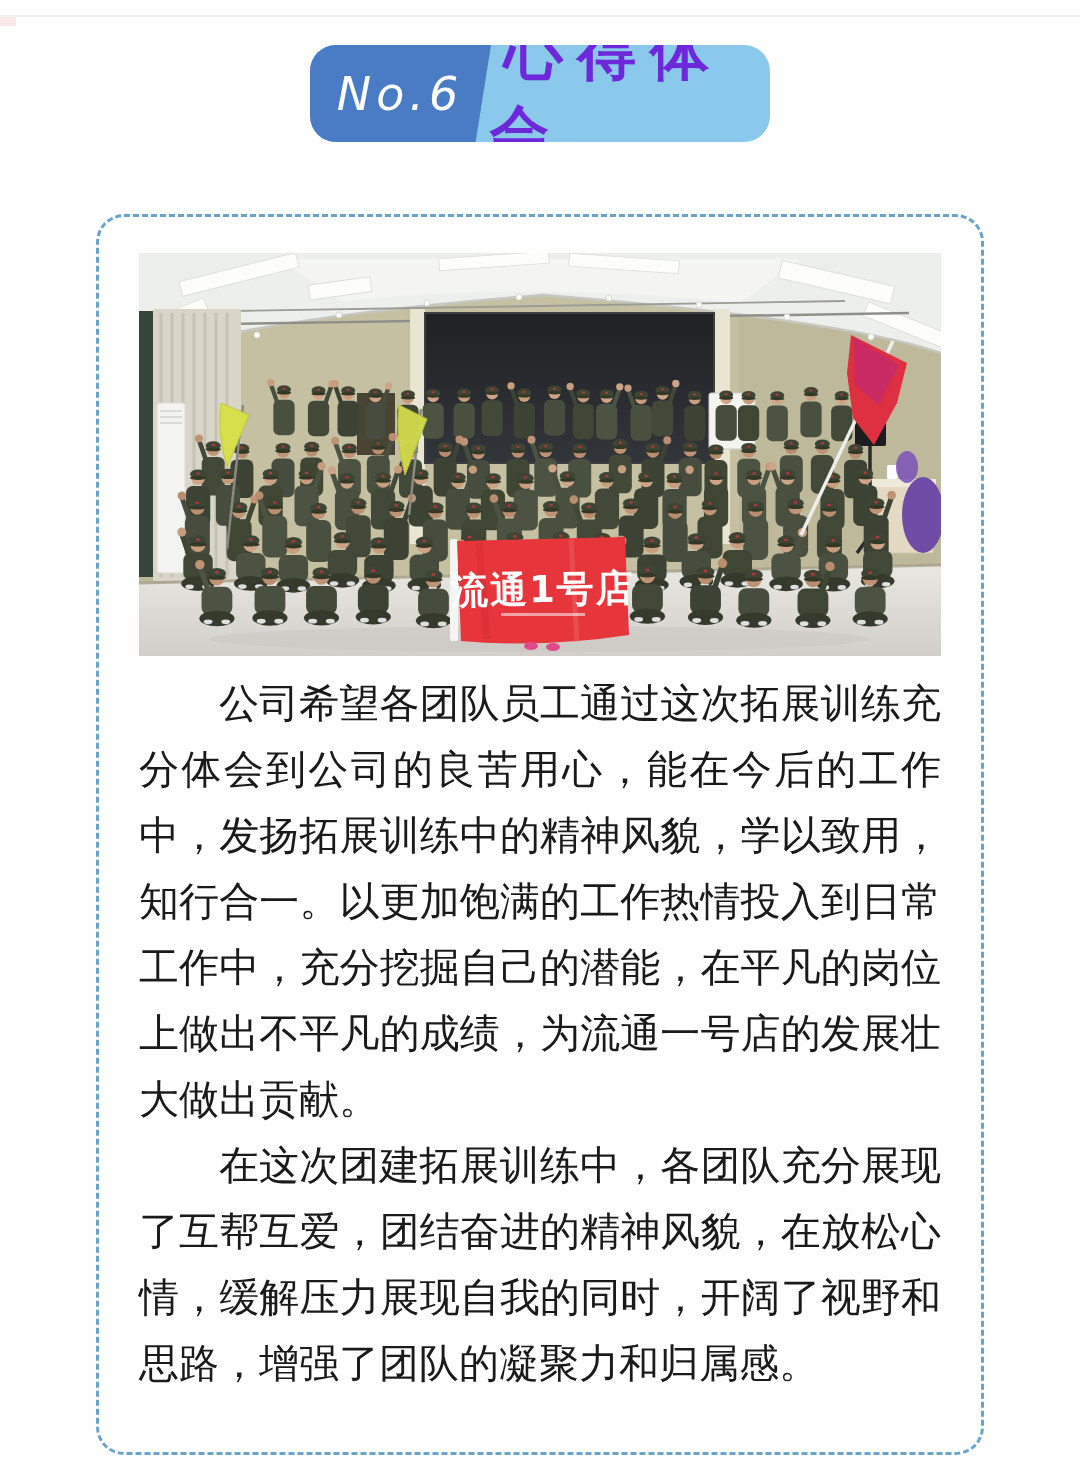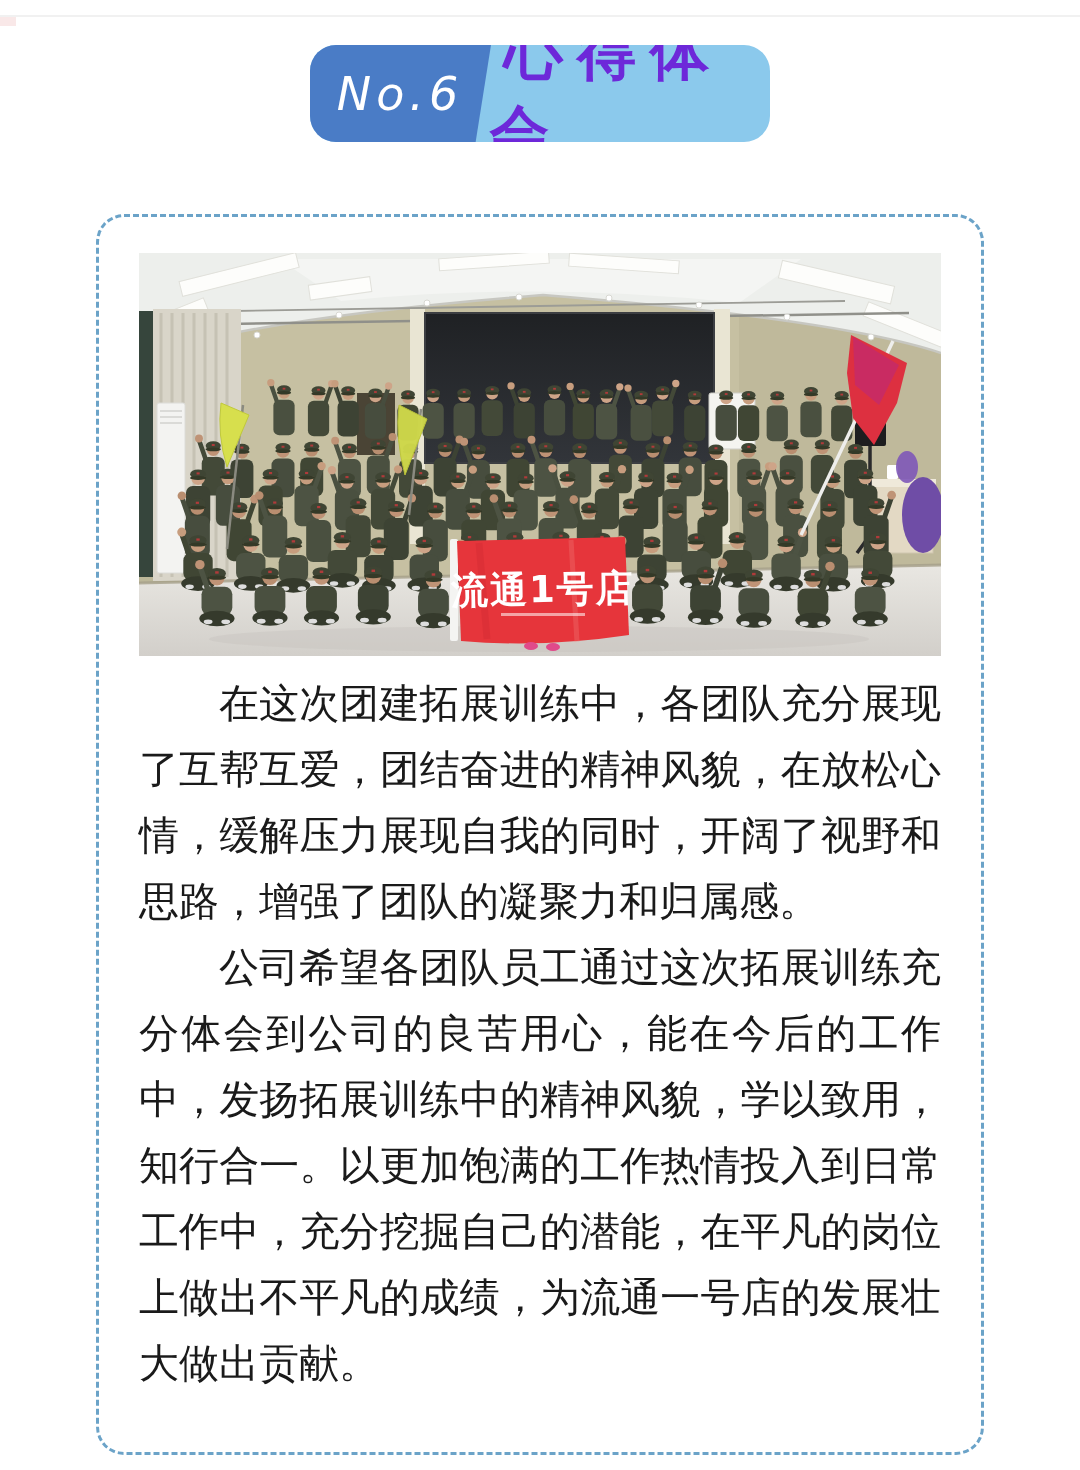--- a/index.html
+++ b/index.html
@@ -847,16 +847,16 @@
         <path d="M432,287 L438,389" stroke="#f3837f" stroke-width="5" opacity=".3"></path>
         <text x="404" y="349" text-anchor="middle" font-size="37" font-weight="bold" fill="#ffffff" letter-spacing="2" font-family="'DejaVu Sans',sans-serif" transform="rotate(-1 404 349)">流通1号店</text>
         <rect x="362" y="360" width="84" height="3" fill="#ffffff" opacity=".55"></rect>
         <ellipse cx="392" cy="393" rx="7" ry="4" fill="#e04a8a"></ellipse>
         <ellipse cx="414" cy="394" rx="7" ry="4" fill="#e04a8a"></ellipse>
       </g>
     </svg>
   </div>
 
   <div class="body-text">
+    <p>公司希望各团队员工通过这次拓展训练充分体会到公司的良苦用心，能在今后的工作中，发扬拓展训练中的精神风貌，学以致用，知行合一。以更加饱满的工作热情投入到日常工作中，充分挖掘自己的潜能，在平凡的岗位上做出不平凡的成绩，为流通一号店的发展壮大做出贡献。</p>
     <p>在这次团建拓展训练中，各团队充分展现了互帮互爱，团结奋进的精神风貌，在放松心情，缓解压力展现自我的同时，开阔了视野和思路，增强了团队的凝聚力和归属感。</p>
-    <p>公司希望各团队员工通过这次拓展训练充分体会到公司的良苦用心，能在今后的工作中，发扬拓展训练中的精神风貌，学以致用，知行合一。以更加饱满的工作热情投入到日常工作中，充分挖掘自己的潜能，在平凡的岗位上做出不平凡的成绩，为流通一号店的发展壮大做出贡献。</p>
   </div>
 </div>
 
 </body></html>

